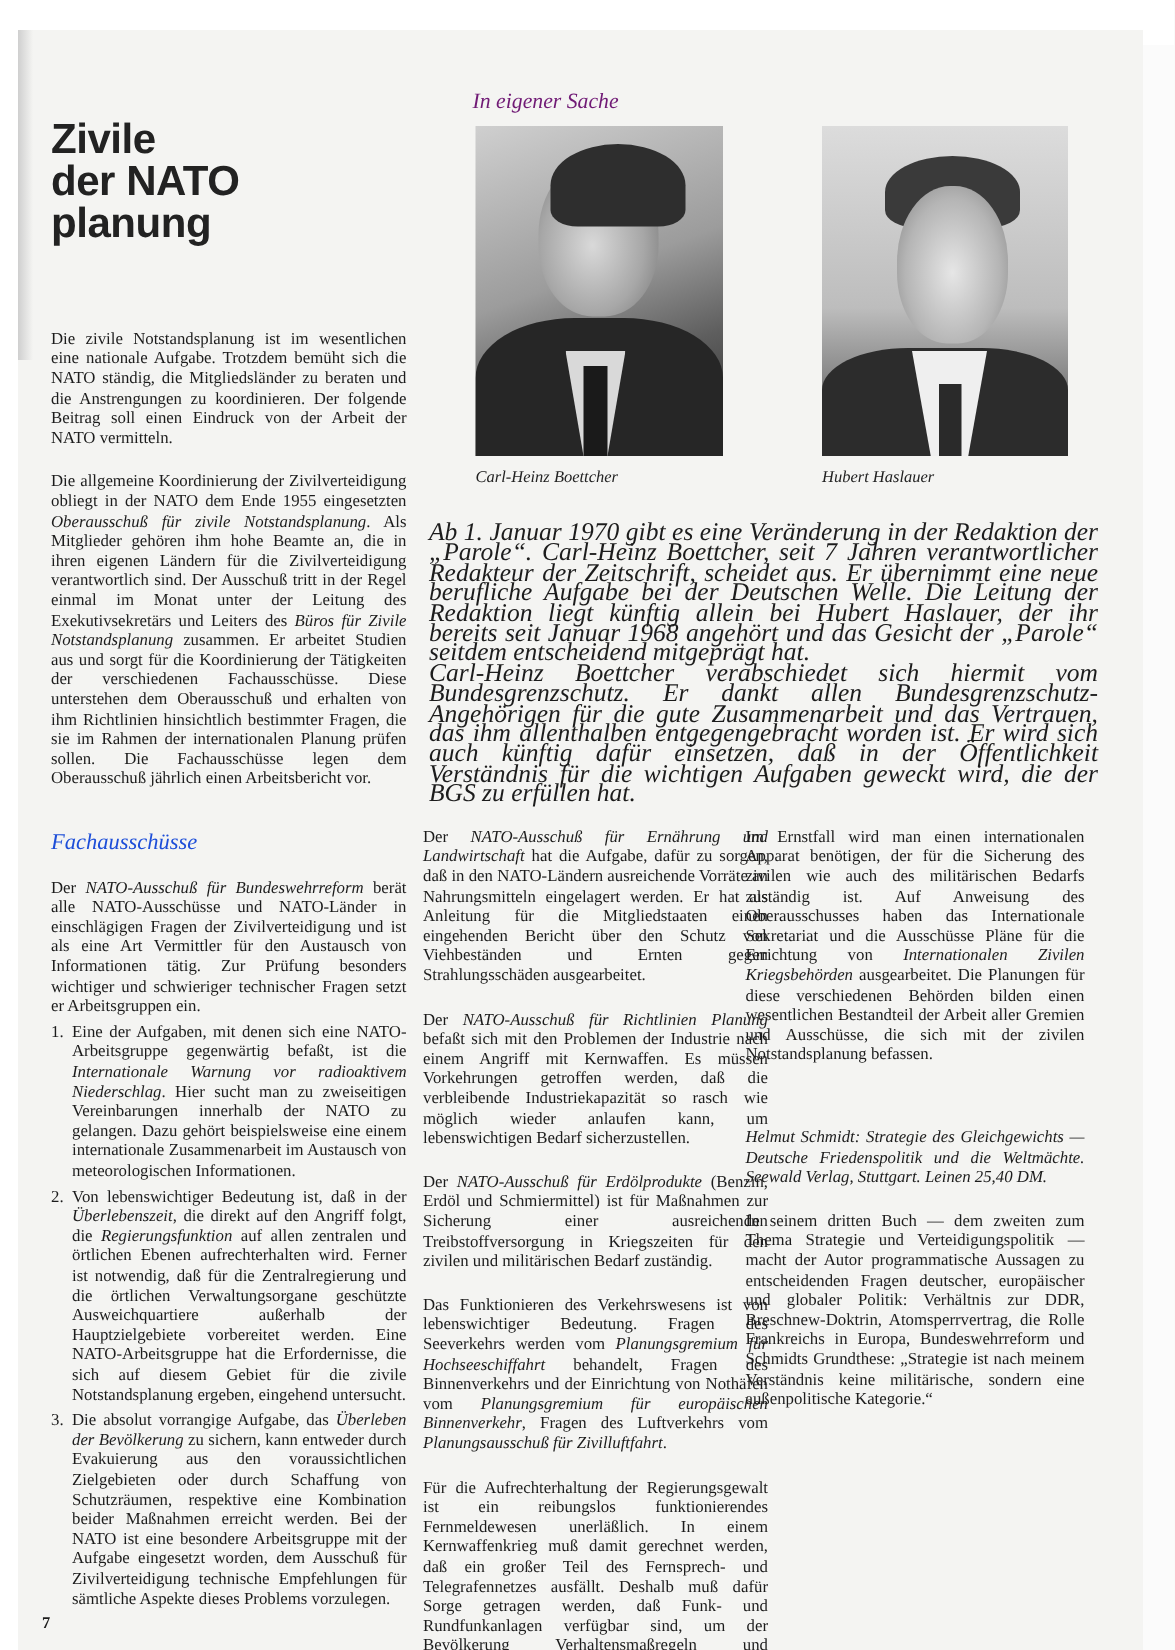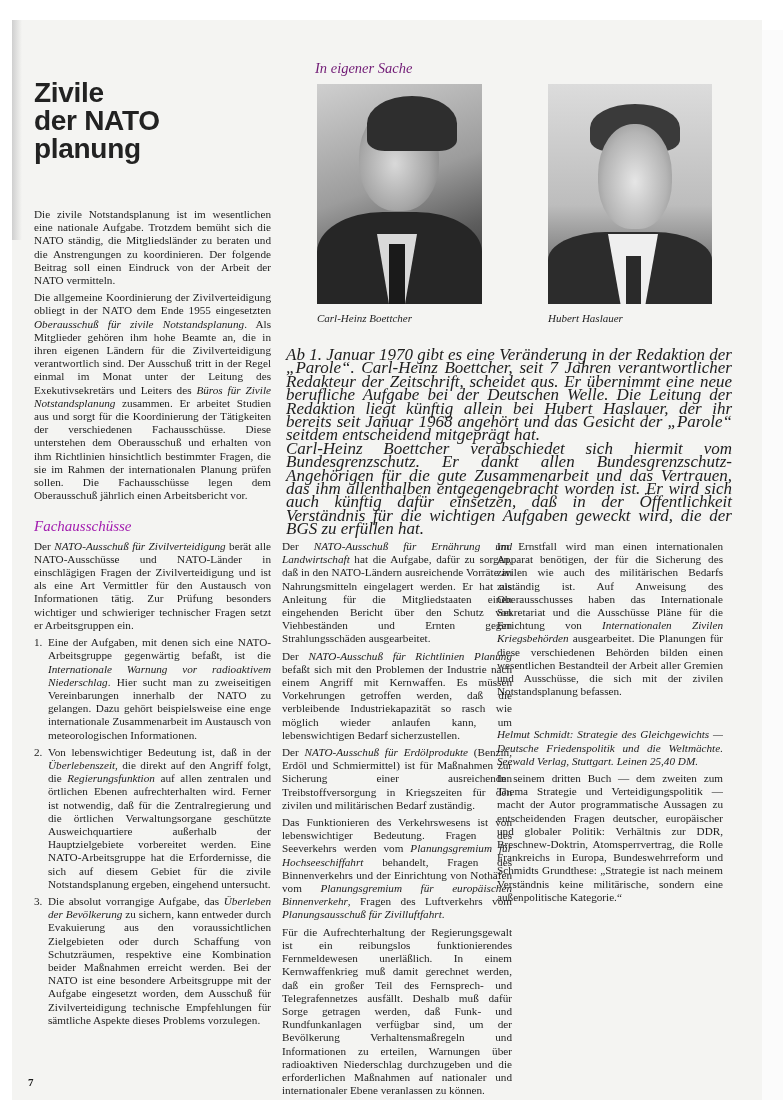--- a/index.html
+++ b/index.html
@@ -19,26 +19,26 @@
     position: absolute; left: 762px; top: 30px; width: 21px; height: 1070px; background: #fbfbfb;
   }
   .abs { position: absolute; }
   .headline {
     left: 34px; top: 43px; width: 240px;
     font-family: Liberation Sans, sans-serif; font-weight: bold;
     font-size: 28px; line-height: 28px; color: #222; letter-spacing: -0.3px; margin-top: 36px;
   }
   .headline span { display: block; }
   .col { font-size: 11.2px; line-height: 13.2px; text-align: justify; }
-  .col p { margin: 4px 0 4px 0; }
+  .col p { margin: 16px 0 4px 0; }
   .col i { font-style: italic; }
   .col-left { left: 34px; top: 204px; width: 237px; }
   .col-mid { left: 282px; top: 536px; width: 230px; }
   .col-right { left: 497px; top: 536px; width: 226px; }
-  .subhead { font-style: italic; font-size: 15px; margin: 18px 0 6px 0; color: #a21caf; }
+  .subhead { font-style: italic; font-size: 15px; margin: 30px 0 6px 0; color: #1d4ed8; }
   ol.numlist { margin: 0; padding: 0 0 0 14px; list-style: none; }
   ol.numlist li { position: relative; margin: 0 0 4px 0; }
   ol.numlist li .num { position: absolute; left: -14px; top: 0; }
   .section-title { left: 315px; top: 60px; font-style: italic; font-size: 14.5px; color: #701a75; }
   .photo {
     position: absolute; background: #6d6d6d; overflow: hidden;
   }
   .photo-1 { left: 317px; top: 84px; width: 165px; height: 220px;
     background: linear-gradient(160deg, #cfcfcf 0%, #9c9c9c 45%, #5e5e5e 70%, #2b2b2b 100%); }
   .photo-2 { left: 548px; top: 84px; width: 164px; height: 220px;
@@ -74,26 +74,26 @@
   <span>planung</span>
 </div>
 
 <div class="abs col col-left">
   <p>Die zivile Notstandsplanung ist im wesentlichen eine nationale Aufgabe. Trotzdem bemüht sich die NATO ständig, die Mitgliedsländer zu beraten und die Anstrengungen zu koordinieren. Der folgende Beitrag soll einen Eindruck von der Arbeit der NATO vermitteln.</p>
   <p>
     <span>Die allgemeine Koordinierung der Zivilverteidigung obliegt in der NATO dem Ende 1955 eingesetzten </span><i>Oberausschuß für zivile Notstandsplanung</i><span>. Als Mitglieder gehören ihm hohe Beamte an, die in ihren eigenen Ländern für die Zivilverteidigung verantwortlich sind. Der Ausschuß tritt in der Regel einmal im Monat unter der Leitung des Exekutivsekretärs und Leiters des </span><i>Büros für Zivile Notstandsplanung</i><span> zusammen. Er arbeitet Studien aus und sorgt für die Koordinierung der Tätigkeiten der verschiedenen Fachausschüsse. Diese unterstehen dem Oberausschuß und erhalten von ihm Richtlinien hinsichtlich bestimmter Fragen, die sie im Rahmen der internationalen Planung prüfen sollen. Die Fachausschüsse legen dem Oberausschuß jährlich einen Arbeitsbericht vor.</span>
   </p>
   <div class="subhead">Fachausschüsse</div>
   <p>
-    <span>Der </span><i>NATO-Ausschuß für Zivilverteidigung</i><span> berät alle NATO-Ausschüsse und NATO-Länder in einschlägigen Fragen der Zivilverteidigung und ist als eine Art Vermittler für den Austausch von Informationen tätig. Zur Prüfung besonders wichtiger und schwieriger technischer Fragen setzt er Arbeitsgruppen ein.</span>
+    <span>Der </span><i>NATO-Ausschuß für Bundeswehrreform</i><span> berät alle NATO-Ausschüsse und NATO-Länder in einschlägigen Fragen der Zivilverteidigung und ist als eine Art Vermittler für den Austausch von Informationen tätig. Zur Prüfung besonders wichtiger und schwieriger technischer Fragen setzt er Arbeitsgruppen ein.</span>
   </p>
   <ol class="numlist">
     <li>
       <span class="num">1.</span>
-      <span>Eine der Aufgaben, mit denen sich eine NATO-Arbeitsgruppe gegenwärtig befaßt, ist die </span><i>Internationale Warnung vor radioaktivem Niederschlag</i><span>. Hier sucht man zu zweiseitigen Vereinbarungen innerhalb der NATO zu gelangen. Dazu gehört beispielsweise eine enge internationale Zusammenarbeit im Austausch von meteorologischen Informationen.</span>
+      <span>Eine der Aufgaben, mit denen sich eine NATO-Arbeitsgruppe gegenwärtig befaßt, ist die </span><i>Internationale Warnung vor radioaktivem Niederschlag</i><span>. Hier sucht man zu zweiseitigen Vereinbarungen innerhalb der NATO zu gelangen. Dazu gehört beispielsweise eine einem internationale Zusammenarbeit im Austausch von meteorologischen Informationen.</span>
     </li>
     <li>
       <span class="num">2.</span>
       <span>Von lebenswichtiger Bedeutung ist, daß in der </span><i>Überlebenszeit</i><span>, die direkt auf den Angriff folgt, die </span><i>Regierungsfunktion</i><span> auf allen zentralen und örtlichen Ebenen aufrechterhalten wird. Ferner ist notwendig, daß für die Zentralregierung und die örtlichen Verwaltungsorgane geschützte Ausweichquartiere außerhalb der Hauptzielgebiete vorbereitet werden. Eine NATO-Arbeitsgruppe hat die Erfordernisse, die sich auf diesem Gebiet für die zivile Notstandsplanung ergeben, eingehend untersucht.</span>
     </li>
     <li>
       <span class="num">3.</span>
       <span>Die absolut vorrangige Aufgabe, das </span><i>Überleben der Bevölkerung</i><span> zu sichern, kann entweder durch Evakuierung aus den voraussichtlichen Zielgebieten oder durch Schaffung von Schutzräumen, respektive eine Kombination beider Maßnahmen erreicht werden. Bei der NATO ist eine besondere Arbeitsgruppe mit der Aufgabe eingesetzt worden, dem Ausschuß für Zivilverteidigung technische Empfehlungen für sämtliche Aspekte dieses Problems vorzulegen.</span>
     </li>
   </ol>

